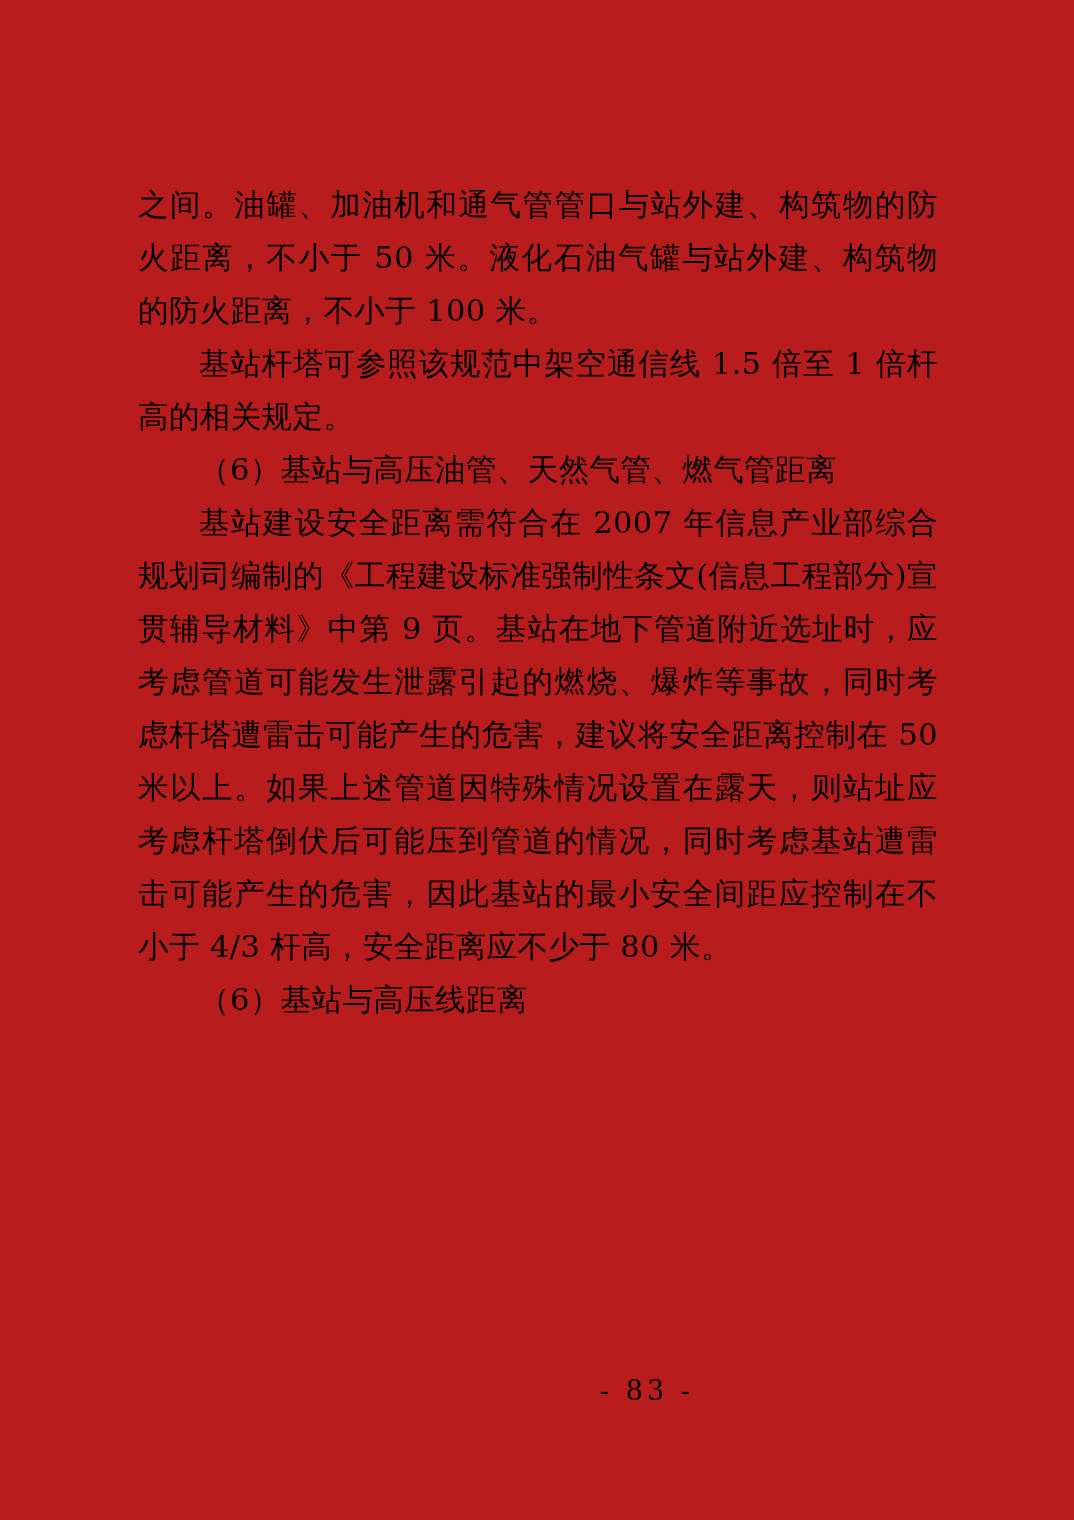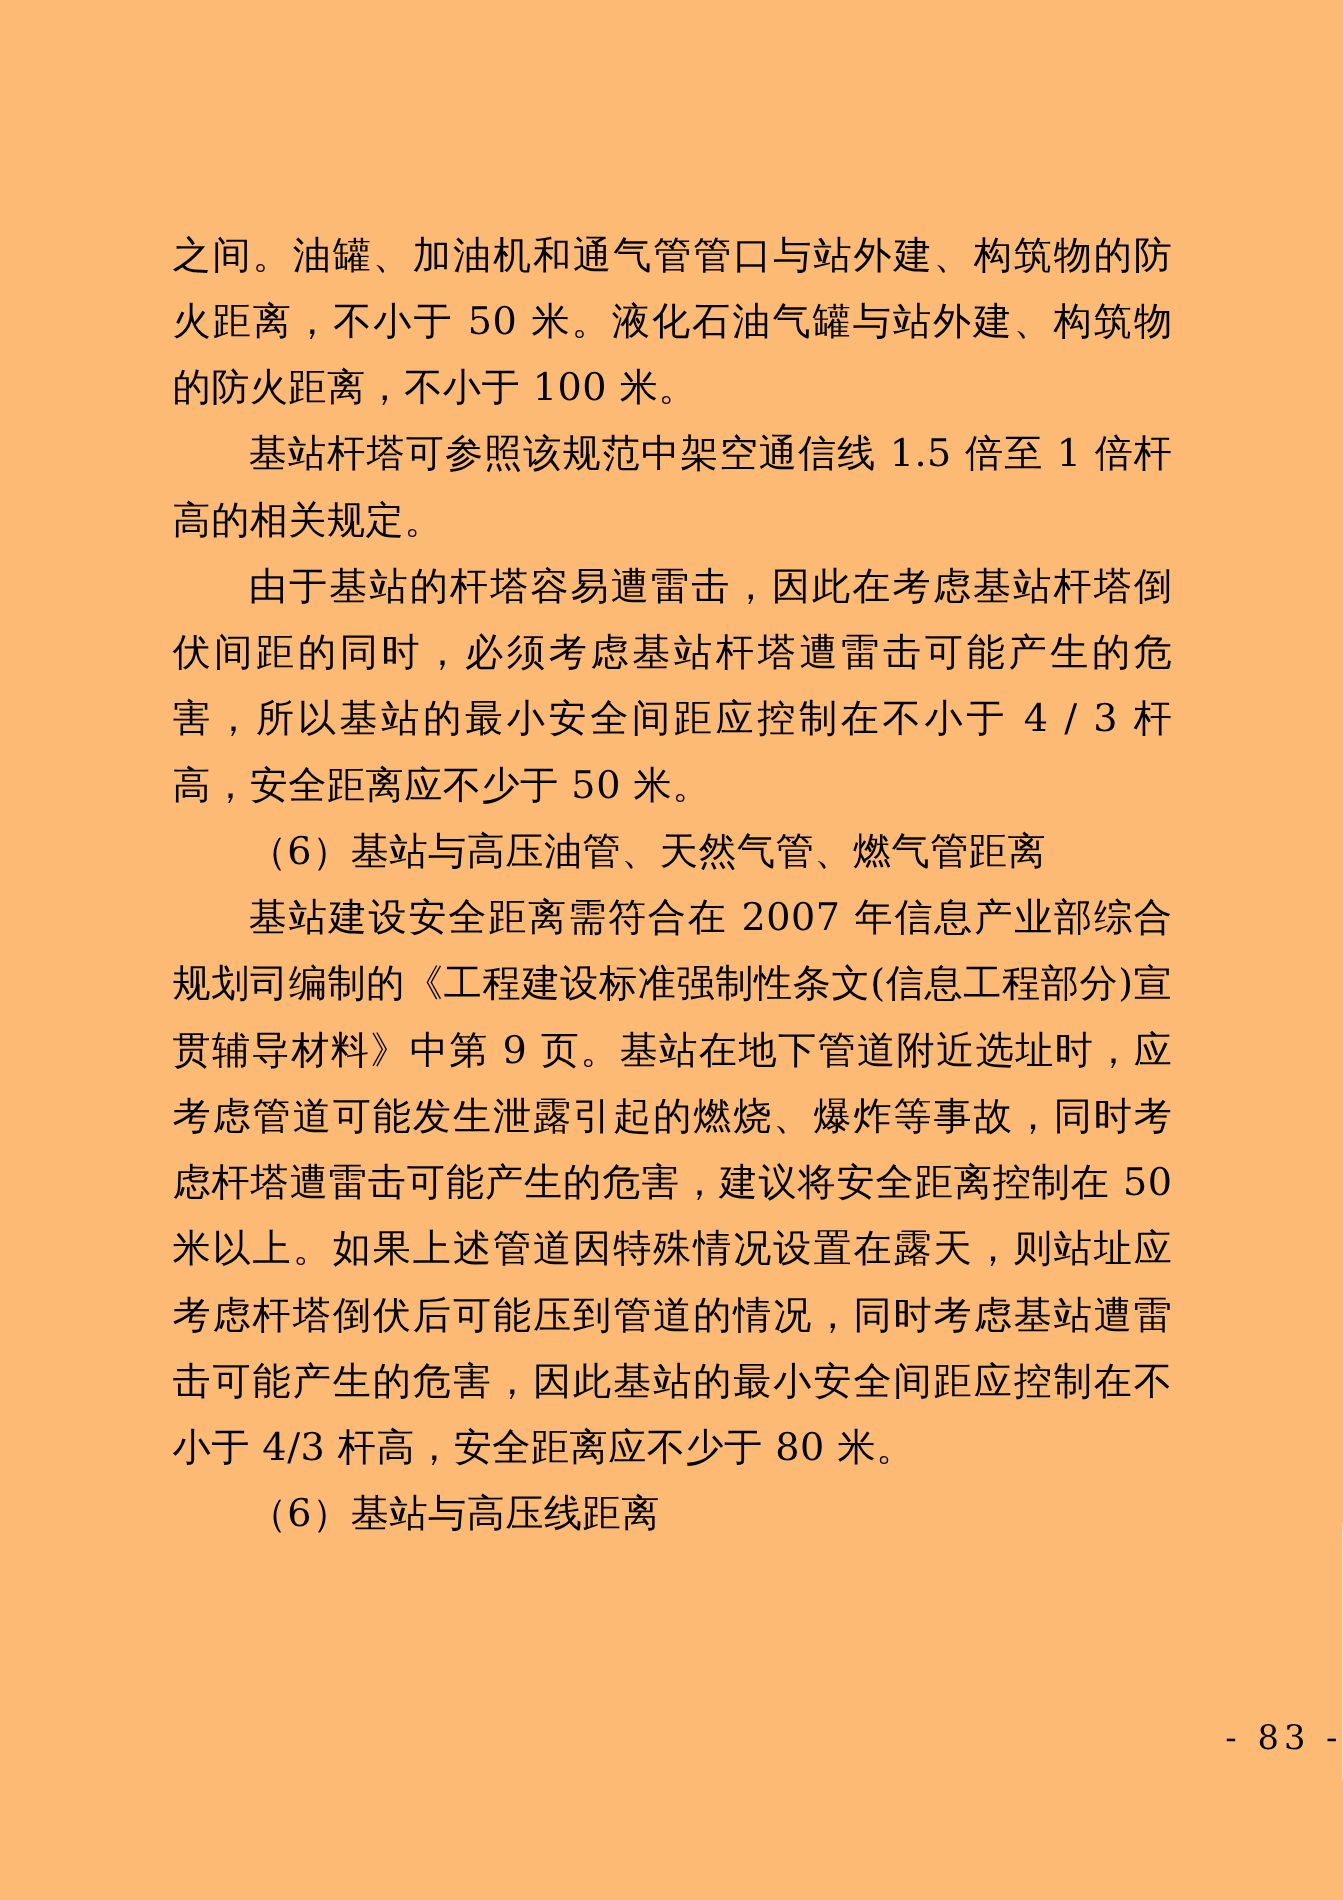--- a/index.html
+++ b/index.html
@@ -4,21 +4,21 @@
 <style>
   html, body {
     margin: 0;
     padding: 0;
     background: #ffffff;
   }
   .page {
     position: relative;
     width: 1074px;
     height: 1520px;
-    background: #fdba74;
+    background: #b91c1c;
     box-sizing: border-box;
     overflow: hidden;
   }
   .content {
     position: absolute;
     left: 138px;
     top: 178px;
     width: 800px;
   }
   .para {
@@ -32,41 +32,40 @@
     letter-spacing: 0.4px;
   }
   .indent {
     text-indent: 2em;
   }
   .page-number {
     position: absolute;
     left: 0;
     top: 1375px;
     width: 1074px;
-    text-align: right;
+    text-align: left;
     font-family: "DejaVu Serif", "Liberation Serif", serif;
     font-size: 27px;
     color: #000000;
     padding-right: 0px;
   }
   .page-number .pn-inner {
     display: inline-block;
     margin-left: 600px;
     letter-spacing: 4px;
   }
 </style>
 </head>
 <body>
 
 <div class="page">
 
   <div class="content">
     <p class="para">之间。油罐、加油机和通气管管口与站外建、构筑物的防火距离，不小于 50 米。液化石油气罐与站外建、构筑物的防火距离，不小于 100 米。</p>
     <p class="para indent">基站杆塔可参照该规范中架空通信线 1.5 倍至 1 倍杆高的相关规定。</p>
-    <p class="para indent">由于基站的杆塔容易遭雷击，因此在考虑基站杆塔倒伏间距的同时，必须考虑基站杆塔遭雷击可能产生的危害，所以基站的最小安全间距应控制在不小于 4 / 3 杆高，安全距离应不少于 50 米。</p>
     <p class="para indent">（6）基站与高压油管、天然气管、燃气管距离</p>
     <p class="para indent">基站建设安全距离需符合在 2007 年信息产业部综合规划司编制的《工程建设标准强制性条文(信息工程部分)宣贯辅导材料》中第 9 页。基站在地下管道附近选址时，应考虑管道可能发生泄露引起的燃烧、爆炸等事故，同时考虑杆塔遭雷击可能产生的危害，建议将安全距离控制在 50 米以上。如果上述管道因特殊情况设置在露天，则站址应考虑杆塔倒伏后可能压到管道的情况，同时考虑基站遭雷击可能产生的危害，因此基站的最小安全间距应控制在不小于 4/3 杆高，安全距离应不少于 80 米。</p>
     <p class="para indent">（6）基站与高压线距离</p>
   </div>
 
   <div class="page-number">
     <span class="pn-inner">- 83 -</span>
   </div>
 
 </div>

